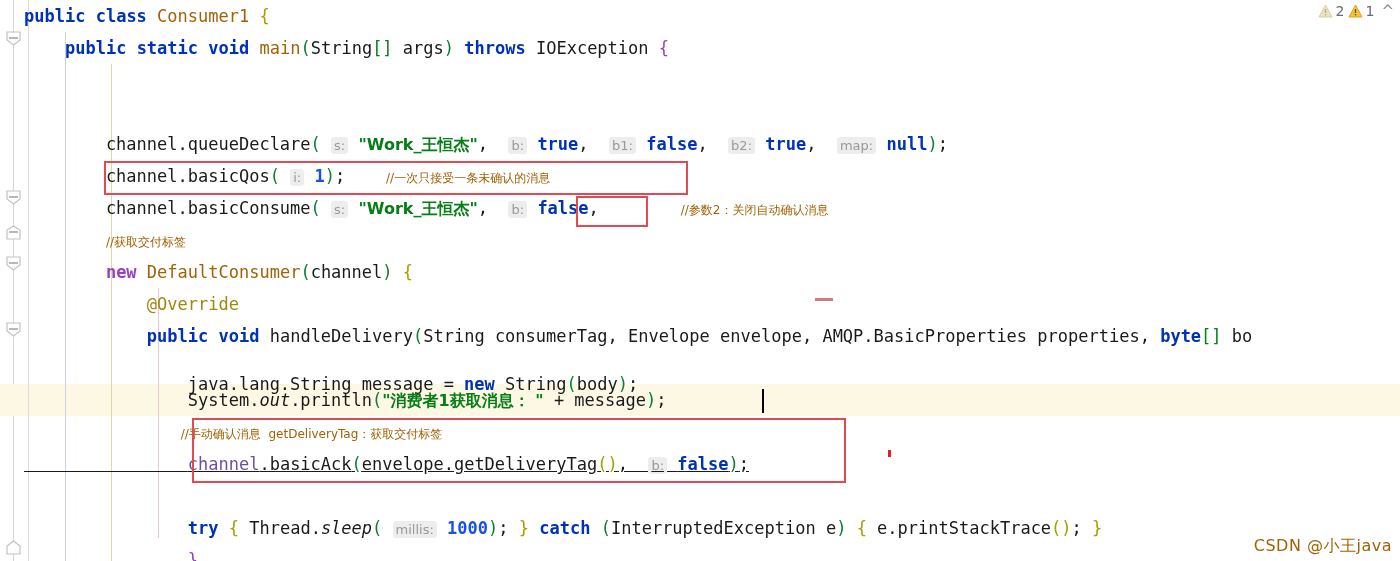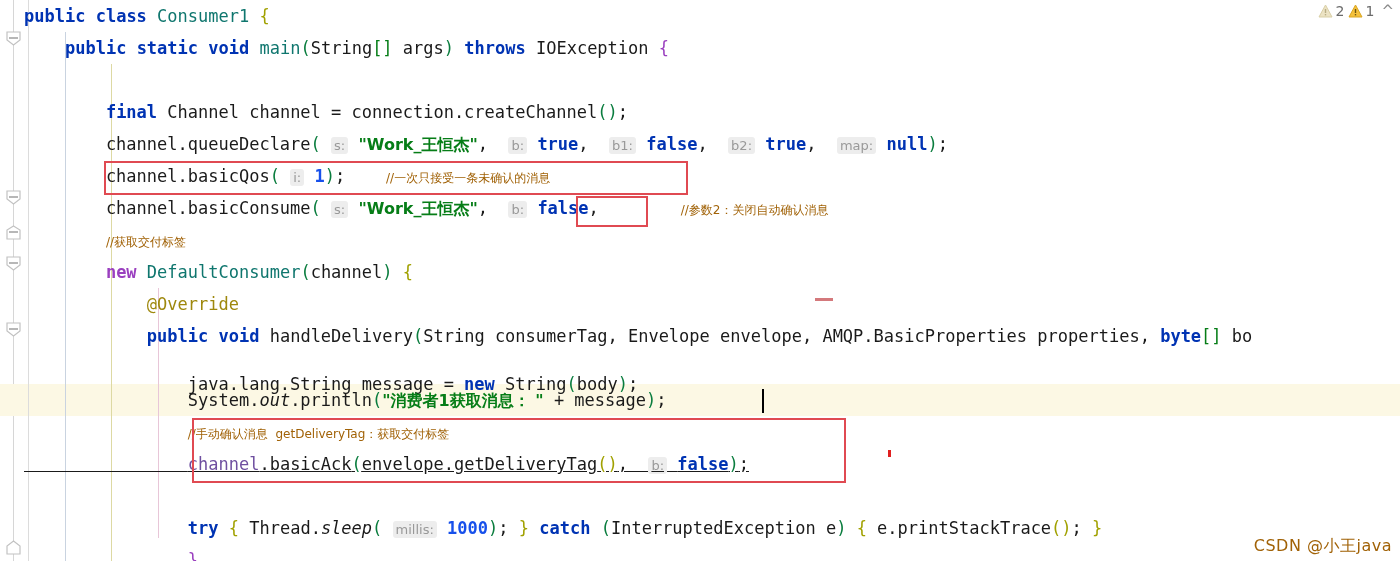--- a/index.html
+++ b/index.html
@@ -76,21 +76,21 @@
     position: absolute;
     white-space: pre;
     font-family: "DejaVu Sans Mono", monospace;
     font-size: 17px;
     line-height: 32px;
     color: #1a1a1a;
     letter-spacing: 0px;
   }
   .kw        { color: #0033b3; font-weight: bold; }
   .kw2       { color: #0033b3; font-weight: bold; }
-  .type      { color: #0f766e; }
+  .type      { color: #a16207; }
   .num       { color: #1750eb; font-weight: bold; }
   .paren     { color: #0a7d3e; }
   .brace     { color: #a1a100; }
   .brace2    { color: #9a3fbf; }
   .bracket   { color: #067d17; }
   .anno      { color: #9e880d; }
   .static-it { font-style: italic; color: #1a1a1a; }
   .chcomment { color: #a16207; font-family: "DejaVu Sans", sans-serif; font-size: 12px;}
   .cn-str    { color: #067d17; font-weight: bold; font-family: "DejaVu Sans", sans-serif; font-size: 16px;}
   .hint {
@@ -220,41 +220,40 @@
   <div class="indent-guide grey" style="left:28px;  top:0px;   height:561px;"></div>
 
   <div class="wavy" style="left:32px; top:186px; width:600px;"></div>
   <div class="wavy" style="left:32px; top:218px; width:890px;"></div>
 
   <div class="code-line" style="left:24px; top:0px;"><span><span class="kw">public</span> <span class="kw">class</span> <span class="type">Consumer1</span> <span class="brace">{</span></span></div>
 
   <div class="code-line" style="left:24px; top:32px;"><span>    <span class="kw">public</span> <span class="kw">static</span> <span class="kw">void</span> <span class="type">main</span><span class="paren">(</span>String<span class="bracket">[]</span> args<span class="paren">)</span> <span class="kw">throws</span> IOException <span class="brace2">{</span></span></div>
 
 
-  <div class="code-line" style="left:24px; top:96px;"><span>        <span class="kw">final</span> Channel channel = connection.createChannel<span class="paren">()</span>;</span></div>
 
   <div class="code-line" style="left:24px; top:128px;"><span>        channel.queueDeclare<span class="paren">(</span> <span class="hint">s:</span> <span class="cn-str">"Work_王恒杰"</span>,  <span class="hint">b:</span> <span class="kw">true</span>,  <span class="hint">b1:</span> <span class="kw">false</span>,  <span class="hint">b2:</span> <span class="kw">true</span>,  <span class="hint">map:</span> <span class="kw">null</span><span class="paren">)</span>;</span></div>
 
   <div class="code-line" style="left:24px; top:160px;"><span>        channel.basicQos<span class="paren">(</span> <span class="hint">i:</span> <span class="num">1</span><span class="paren">)</span>;    <span class="chcomment">//一次只接受一条未确认的消息</span></span></div>
 
   <div class="code-line" style="left:24px; top:192px;"><span>        channel.basicConsume<span class="paren">(</span> <span class="hint">s:</span> <span class="cn-str">"Work_王恒杰"</span>,  <span class="hint">b:</span> <span class="kw">false</span>,        <span class="chcomment">//参数2：关闭自动确认消息</span></span></div>
 
   <div class="code-line" style="left:24px; top:224px;"><span>        <span class="chcomment">//获取交付标签</span></span></div>
 
   <div class="code-line" style="left:24px; top:256px;"><span>        <span class="kw2" style="color:#9a3fbf;">new</span> <span class="type">DefaultConsumer</span><span class="paren">(</span>channel<span class="paren">)</span> <span class="brace">{</span></span></div>
 
   <div class="code-line" style="left:24px; top:320px;"><span>            <span class="kw">public</span> <span class="kw">void</span> handleDelivery<span class="paren">(</span>String consumerTag, Envelope envelope, AMQP.BasicProperties properties, <span class="kw">byte</span><span class="bracket">[]</span> bo</span></div>
 
   <div class="code-line" style="left:24px; top:288px;"><span>            <span class="anno">@Override</span></span></div>
 
   <div class="code-line" style="left:24px; top:368px;"><span>                java.lang.String message = <span class="kw">new</span> String<span class="paren">(</span>body<span class="paren">)</span>;</span></div>
 
   <div class="code-line" style="left:24px; top:384px;"><span>                System.<span class="static-it">out</span>.println<span class="paren">(</span><span class="cn-str">"消费者1获取消息： "</span> + message<span class="paren">)</span>;</span></div>
 
-  <div class="code-line" style="left:24px; top:416px;text-align:right;"><span>                <span class="chcomment">//手动确认消息&nbsp; getDeliveryTag：获取交付标签</span></span></div>
+  <div class="code-line" style="left:17px; top:416px;text-align:right;"><span>                <span class="chcomment">//手动确认消息&nbsp; getDeliveryTag：获取交付标签</span></span></div>
 
   <div class="code-line" style="left:24px; top:448px;text-decoration:underline;"><span>                <span class="purple">channel</span>.basicAck<span class="paren">(</span>envelope.getDeliveryTag<span class="brace">()</span>,  <span class="hint">b:</span> <span class="kw">false</span><span class="paren">)</span>;</span></div>
 
 
   <div class="code-line" style="left:24px; top:512px;"><span>                <span class="kw">try</span> <span class="brace">{</span> Thread.<span class="static-it">sleep</span><span class="paren">(</span> <span class="hint">millis:</span> <span class="num">1000</span><span class="paren">)</span>; <span class="brace">}</span> <span class="kw">catch</span> <span class="paren">(</span>InterruptedException e<span class="paren">)</span> <span class="brace">{</span> e.printStackTrace<span class="brace">()</span>; <span class="brace">}</span></span></div>
 
   <div class="code-line" style="left:24px; top:544px;"><span>                <span class="brace2">}</span></span></div>
 
   <div class="caret" style="left:762px; top:389px; height:24px;"></div>
 

